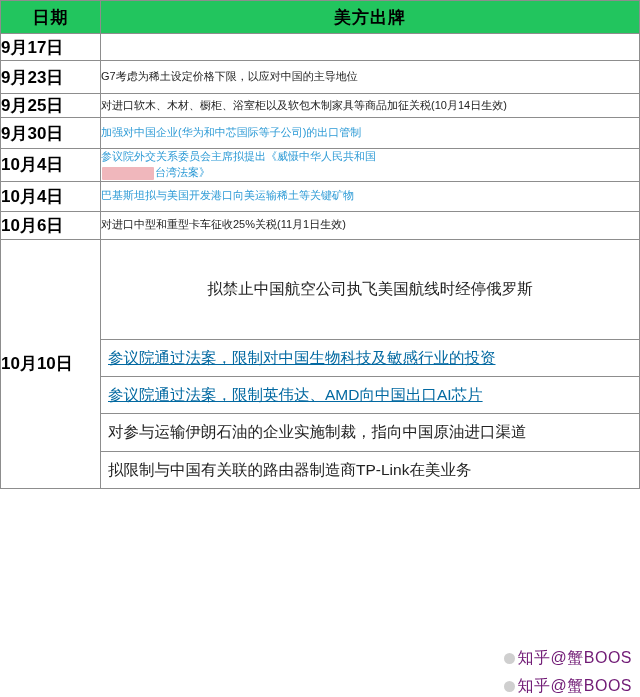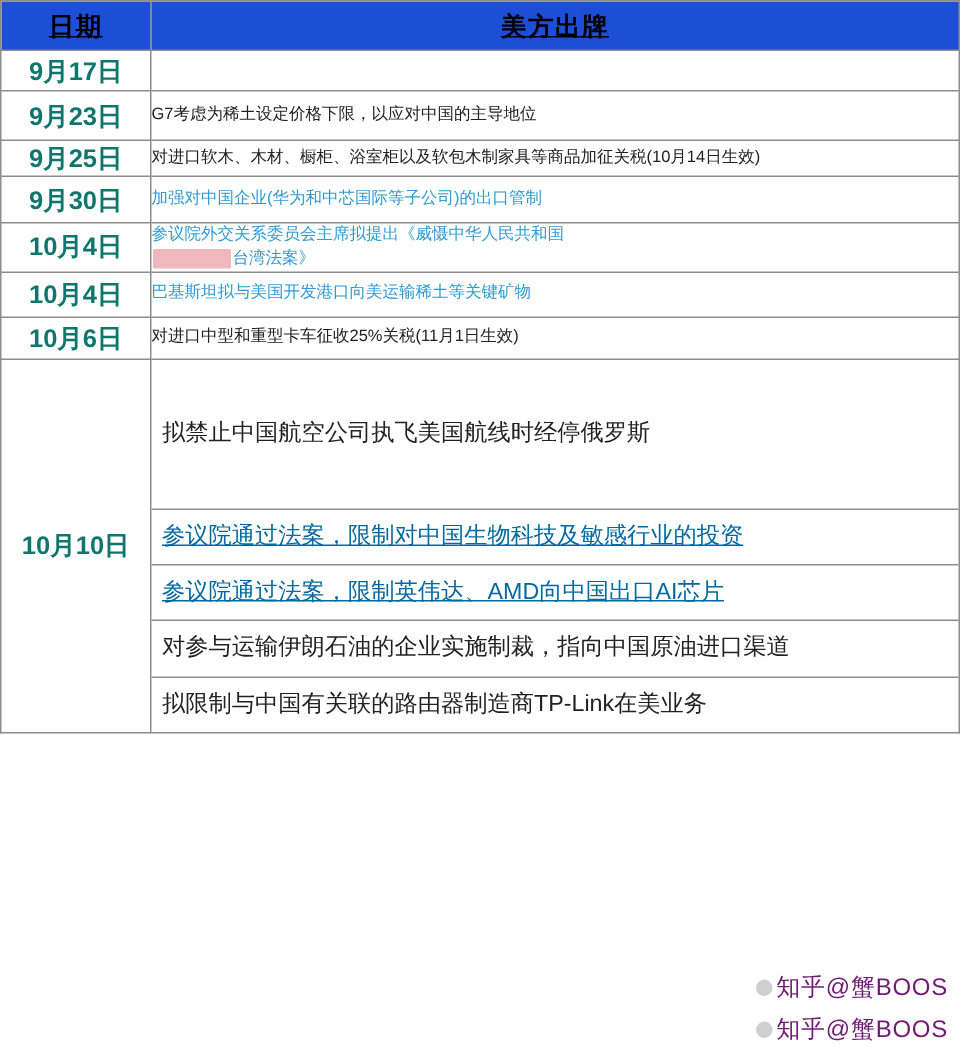--- a/index.html
+++ b/index.html
@@ -18,35 +18,34 @@
     border-collapse: collapse;
     width: 640px;
     table-layout: fixed;
   }
   table.sched td, table.sched th {
     border: 1px solid #8d8d8d;
     vertical-align: middle;
     padding: 0;
   }
   th.hdr {
-    background: #1d4ed8;
+    background: #22c55e;
     color: #000;
     font-size: 17px;
     font-weight: bold;
     text-align: center;
     height: 32px;
     letter-spacing: 1px;
-    text-decoration: underline;
   }
   td.date {
     width: 100px;
-    text-align: center;
+    text-align: left;
     font-size: 17px;
     font-weight: bold;
-    color: #0f766e;
+    color: #000000;
     background: #ffffff;
     letter-spacing: 0px;
   }
   td.cell {
     padding: 5px 7px 6px 7px;
     font-size: 11px;
     line-height: 1.45;
     color: #222;
     background: #ffffff;
   }
@@ -68,20 +67,21 @@
   table.inner td {
     border: 0;
     border-top: 1px solid #8d8d8d;
     padding: 6px 7px 7px 7px;
     font-size: 15.5px;
     line-height: 1.5;
     color: #222;
   }
   table.inner tr:first-child td {
     border-top: 0;
+    text-align: center;
   }
   table.inner td.blue {
     color: #0369a1;
     text-decoration: underline;
   }
   td.inner-pad-big {
     height: 86px;
     vertical-align: middle;
   }
   .redact {

